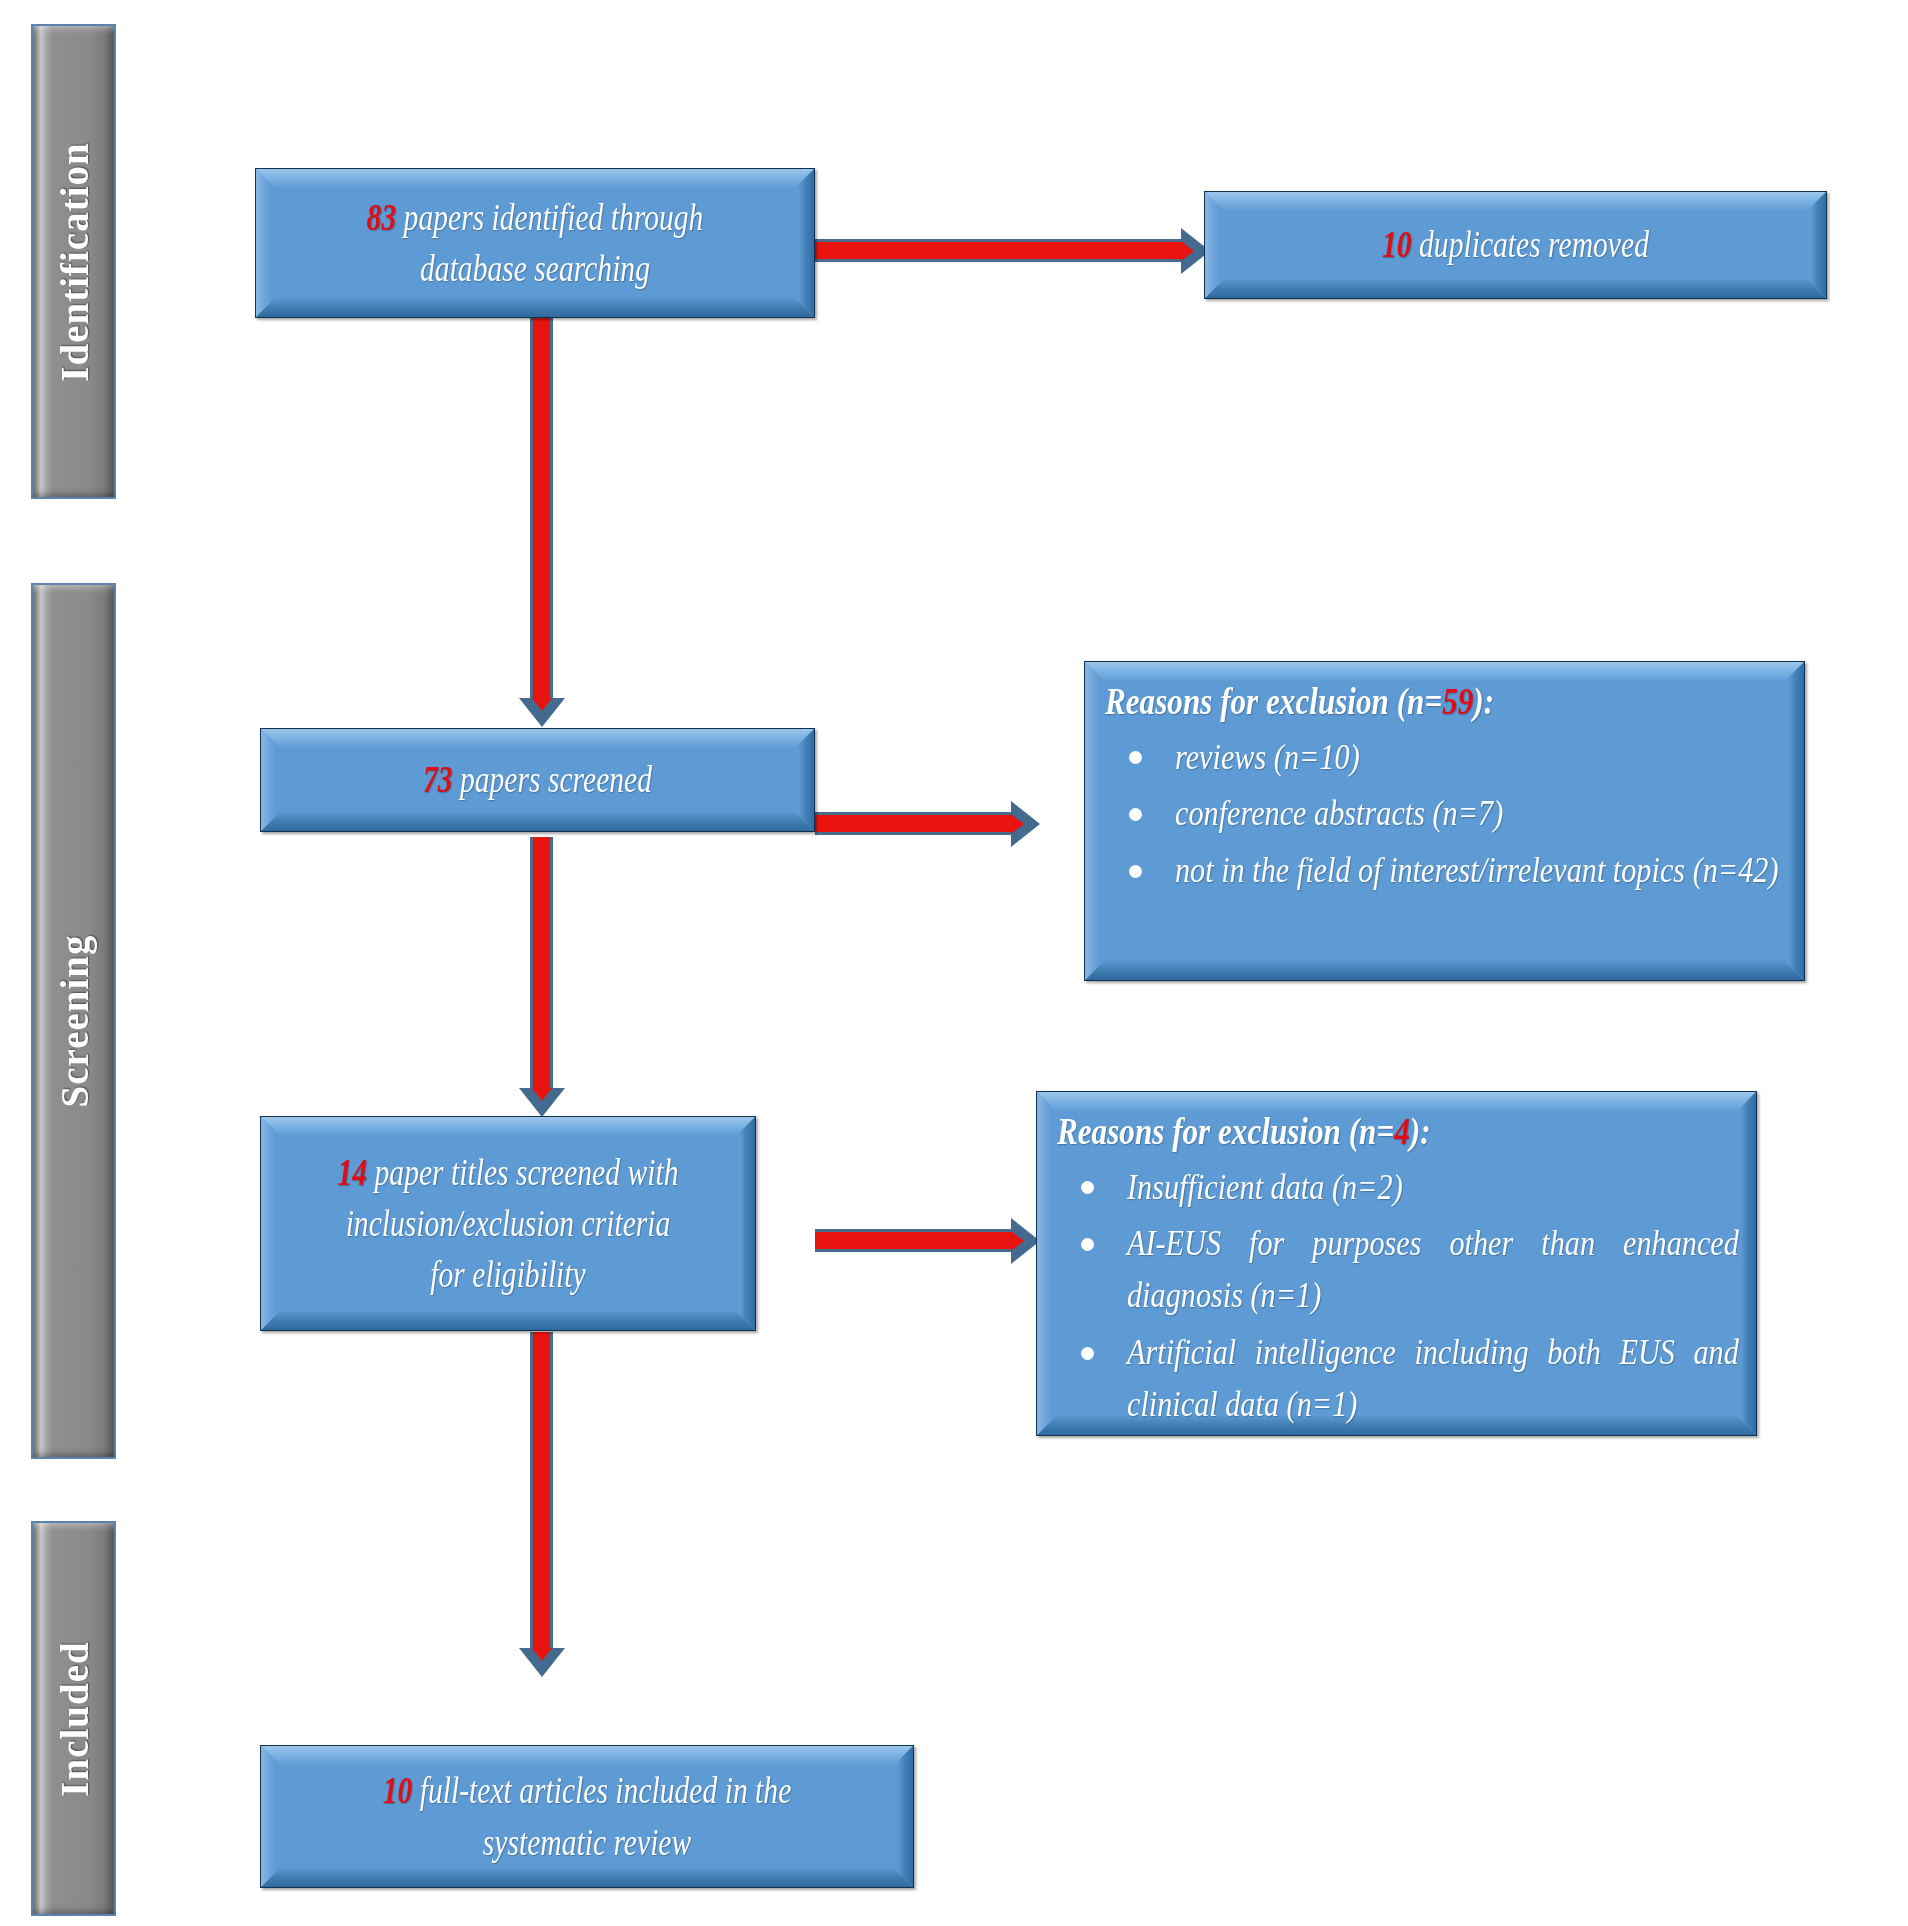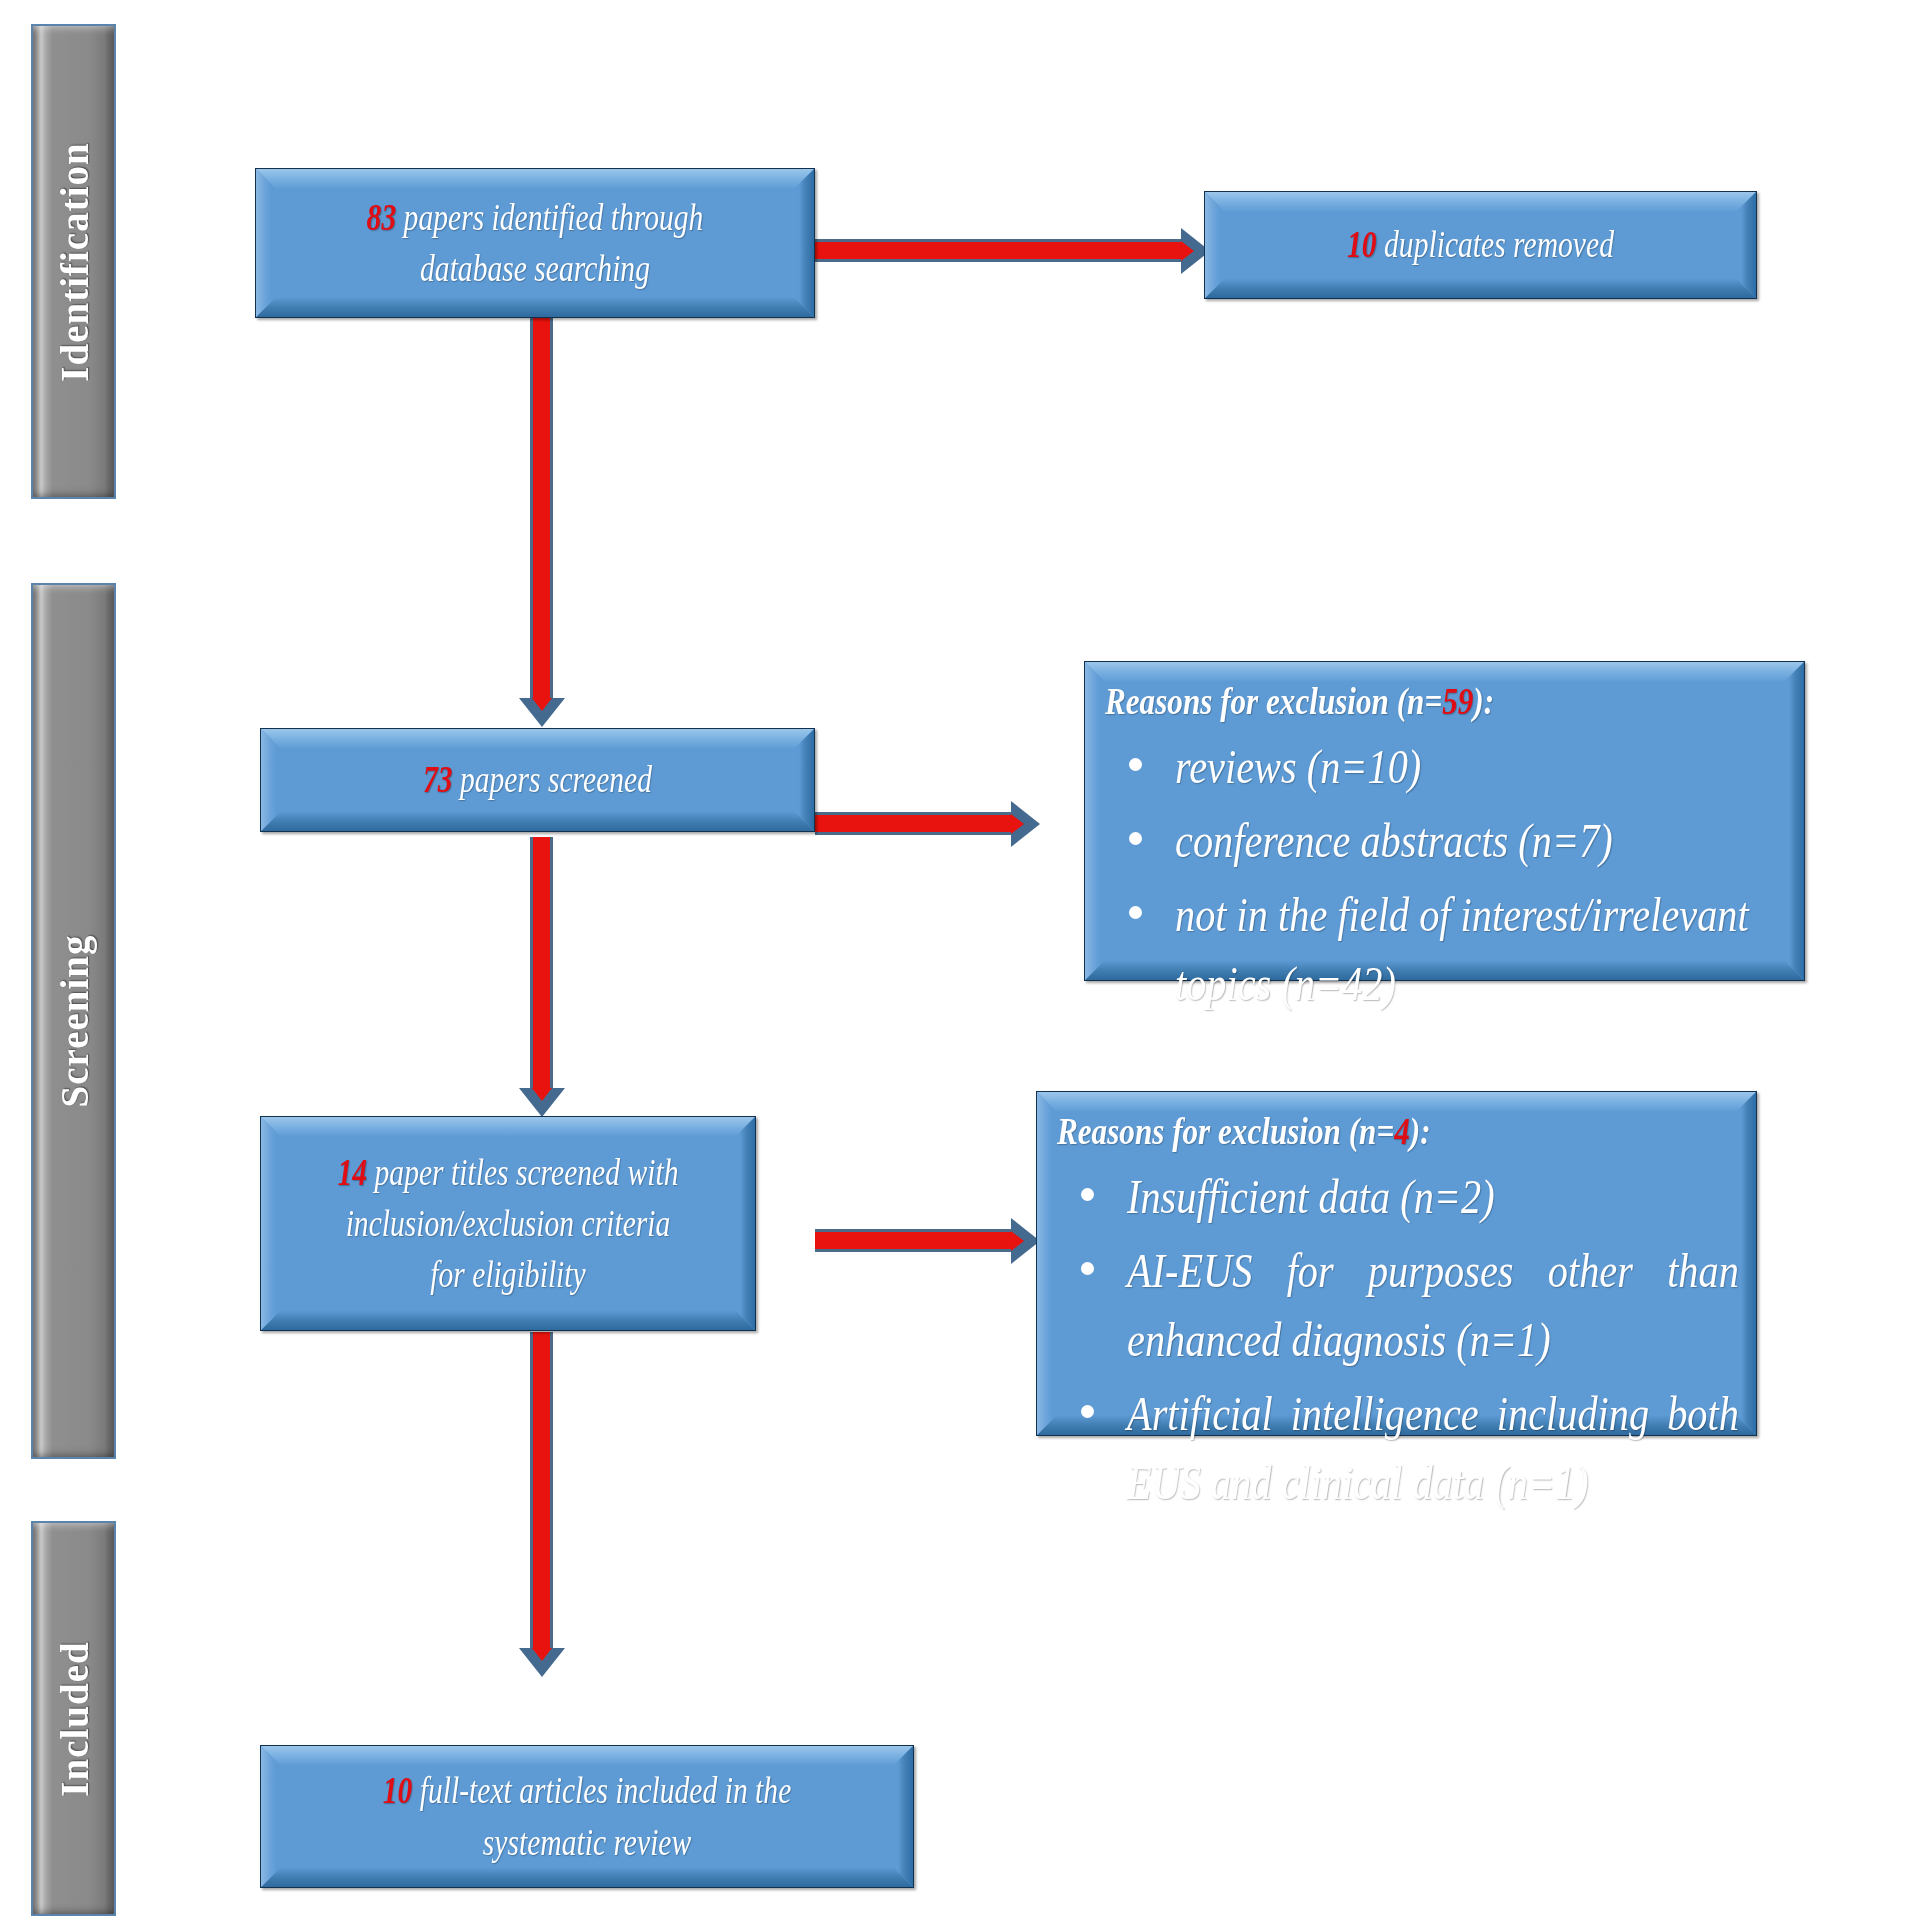--- a/index.html
+++ b/index.html
@@ -66,21 +66,21 @@
   
   .exbox .content{justify-content:flex-start;padding:17px 17px 17px 20px;}
   .exhead{color:#ffffff;font-style:italic;font-weight:bold;
     font-family:"Liberation Serif","DejaVu Serif",serif;
     font-size:38px;line-height:1.2;margin-bottom:7px;
     text-shadow:1px 1px 1.5px rgba(0,0,0,.28);
     transform:scaleX(.82);transform-origin:left center;white-space:nowrap;}
   .exlist{list-style:none;margin:0;padding:0 5px 0 70px;}
   .exlist li{position:relative;color:#ffffff;font-style:italic;
     font-family:"Liberation Serif","DejaVu Serif",serif;
-    font-size:48px;line-height:1.44;margin-bottom:5px;
+    font-size:36px;line-height:1.44;margin-bottom:5px;
     text-shadow:1px 1px 1.5px rgba(0,0,0,.28);}
   .exlist li .bul{position:absolute;left:-46px;top:.55em;
     width:13px;height:13px;border-radius:50%;background:#ffffff;}
   .exlist li .txt{display:block;transform:scaleX(.84);transform-origin:left top;
     width:120%;}
   .exlist.justify li .txt{text-align:justify;}
 
   
   .arrow-v{position:absolute;}
   .arrow-v .shaft{position:absolute;left:0;top:0;width:100%;
@@ -156,21 +156,21 @@
     <div class="bv-bot"></div>
     <div class="bv-left"></div>
     <div class="bv-right"></div>
     <div class="content">
       <div class="btext center">
         <span class="num">83</span><span> papers identified through database searching</span>
       </div>
     </div>
   </div>
 
-  <div class="pbox" style="left:1204px;top:191px;width:553px;height:108px;">
+  <div class="pbox" style="left:1204px;top:191px;width:623px;height:108px;">
     <div class="bv-top"></div>
     <div class="bv-bot"></div>
     <div class="bv-left"></div>
     <div class="bv-right"></div>
     <div class="content">
       <div class="btext center">
         <span class="num">10</span><span> duplicates removed</span>
       </div>
     </div>
   </div>

